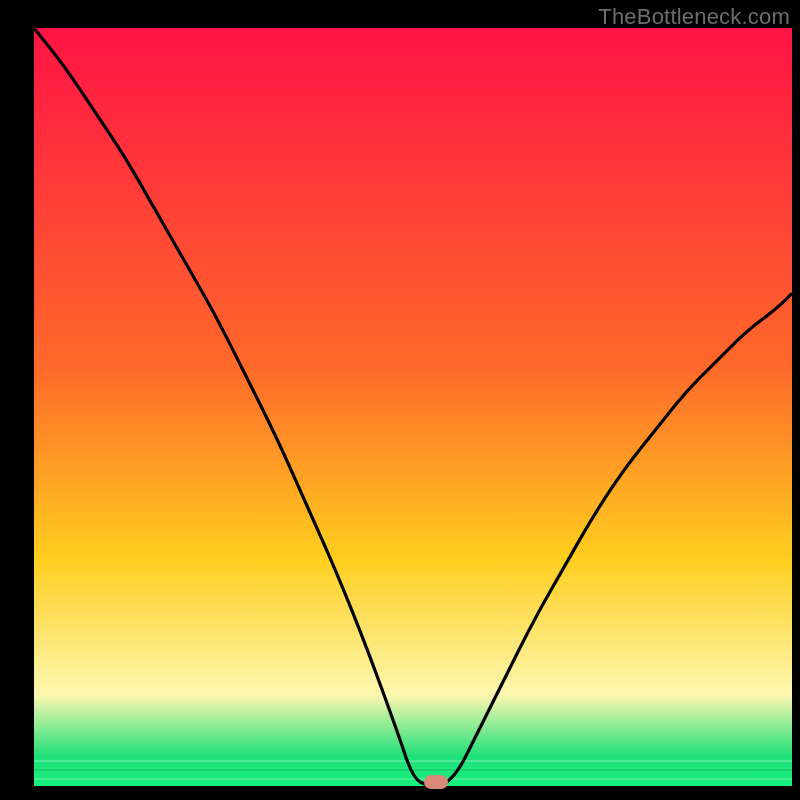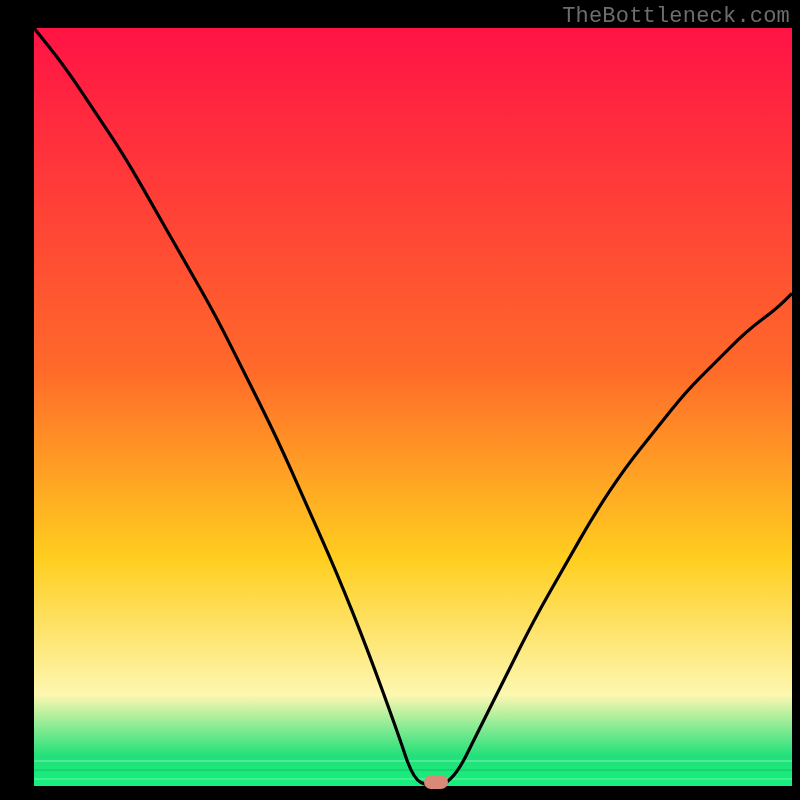--- a/index.html
+++ b/index.html
@@ -13,21 +13,21 @@
   .stage {
     position: relative;
     width: 800px;
     height: 800px;
     background: #000;
   }
   .watermark {
     position: absolute;
     top: 4px;
     right: 10px;
-    font-family: Liberation Mono, monospace;
+    font-family: Liberation Sans, sans-serif;
     font-size: 22px;
     color: #6d6d6d;
     letter-spacing: 0.2px;
     z-index: 10;
   }
   .plot-area {
     position: absolute;
     background: #000;
   }
   .gradient {

